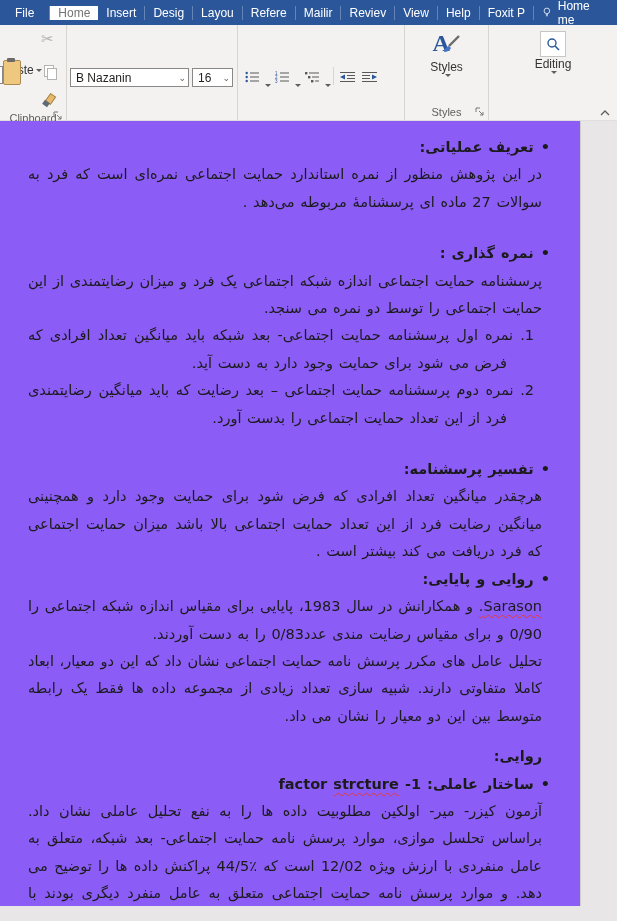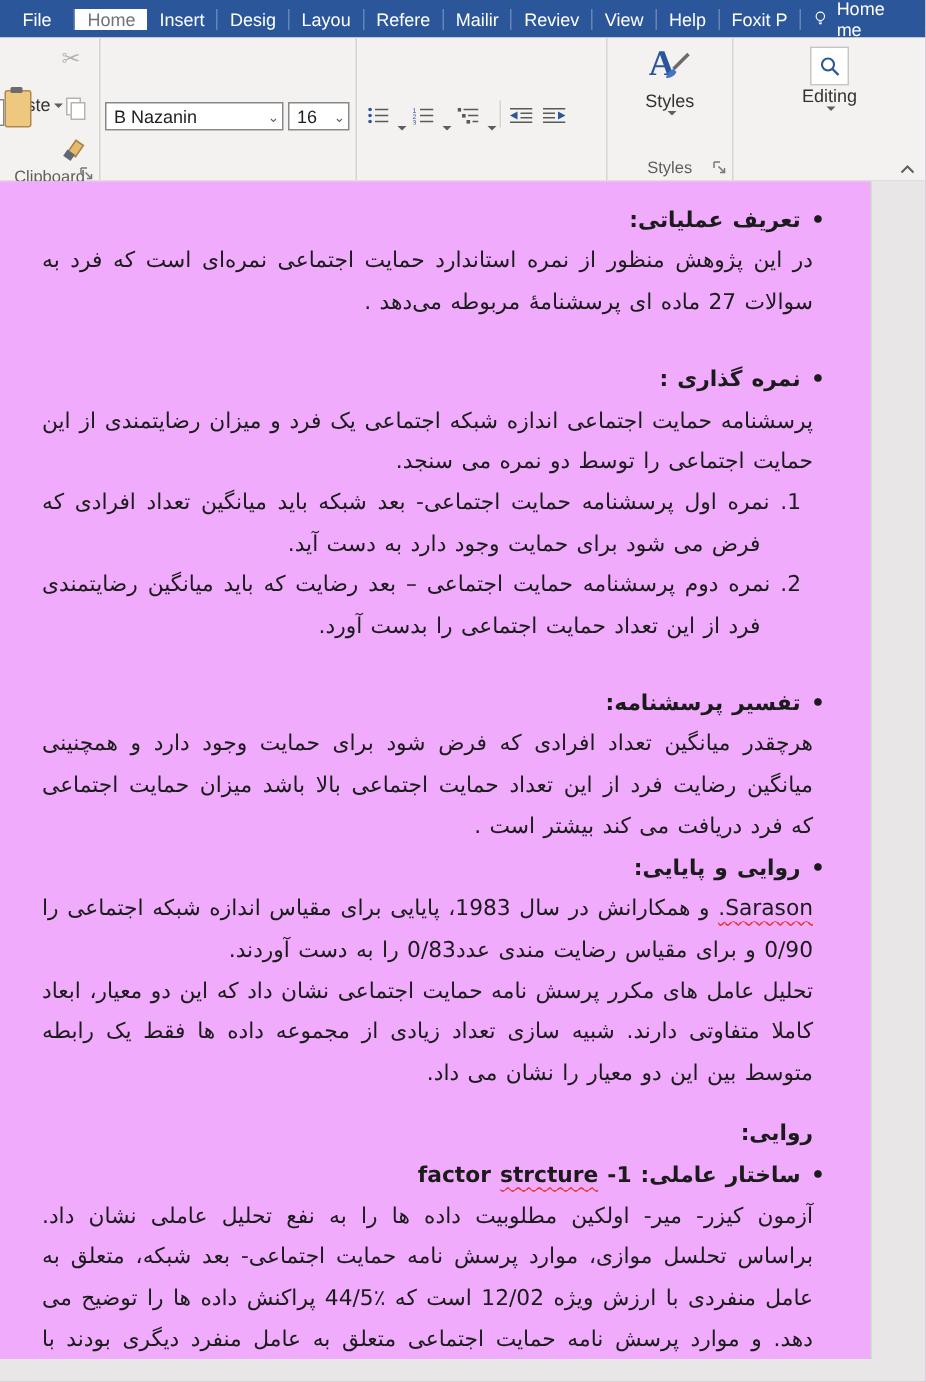--- a/index.html
+++ b/index.html
@@ -94,21 +94,21 @@
   .g-sty{width:84px;}
   .bigbtn{display:flex;flex-direction:column;align-items:center;justify-content:flex-start;width:100%;height:100%;font-size:12px;color:#333;}
   .styles-ic{position:relative;width:30px;height:30px;margin-top:2px;}
   .styles-ic .A{position:absolute;left:1px;top:0;font-size:24px;font-weight:bold;color:#2b579a;font-family:"Liberation Serif",serif;}
   .g-edit{flex:1;border-right:none;}
   .edit-ic{width:24px;height:24px;border:1px solid #c8c6c4;background:#fff;display:flex;align-items:center;justify-content:center;margin-top:3px;}
   .collapse{position:absolute;right:6px;bottom:3px;}
 
   
   .canvas{position:absolute;left:0;right:0;top:121px;bottom:0;background:#e8e6e6;}
-  .pagewrap{position:absolute;left:0;top:0;width:580px;height:785px;background:#f0abfc;
+  .pagewrap{position:absolute;left:0;top:0;width:580px;height:785px;background:#8b5cf6;
             box-shadow:1px 0 0 #d0cecc;overflow:hidden;}
   .doc{direction:rtl;padding:13px 38px 0 28px;font-family:"DejaVu Sans",sans-serif;
        font-size:14.5px;line-height:27.4px;color:#1b1b1b;}
   .blk{text-align:justify;text-align-last:right;word-spacing:1px;}
   .blk .b{font-weight:bold;}
   .blk .wavy{text-decoration-line:underline;text-decoration-style:wavy;text-decoration-color:#e53935;
              text-decoration-thickness:1px;text-underline-offset:3px;}
   .blk.bullet,.blk.heading{text-align:right;}
   .blk.bullet{margin-right:-8px;font-weight:bold;}
   .blk.bullet .dot{margin-left:7px;}

